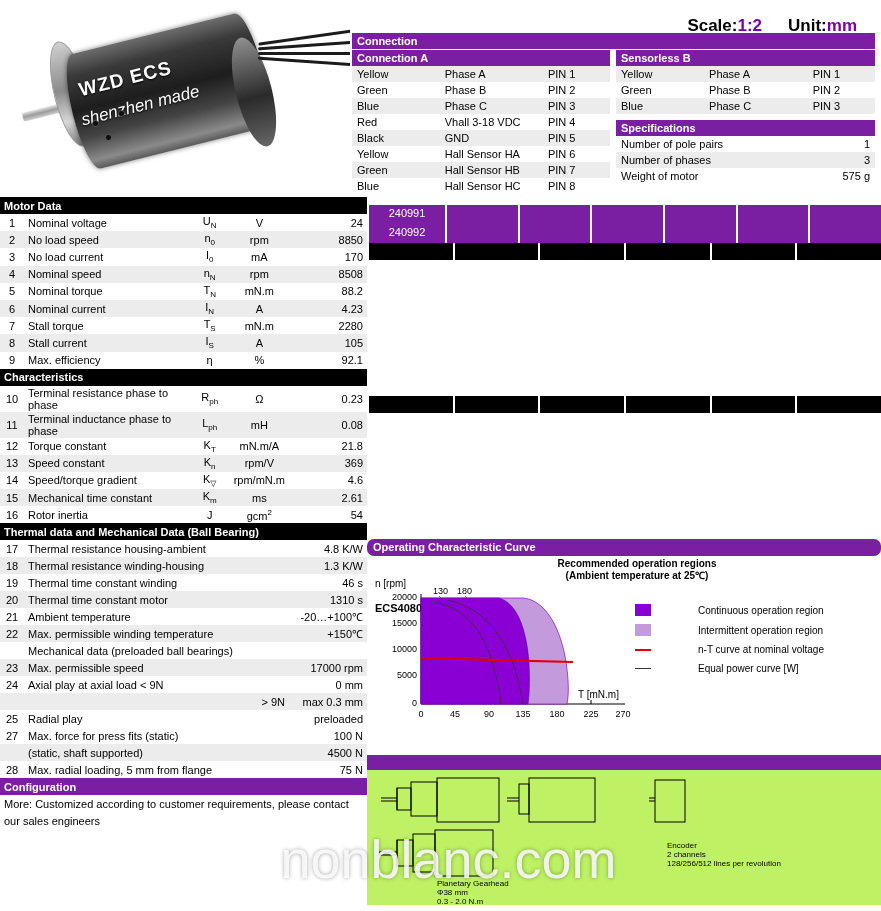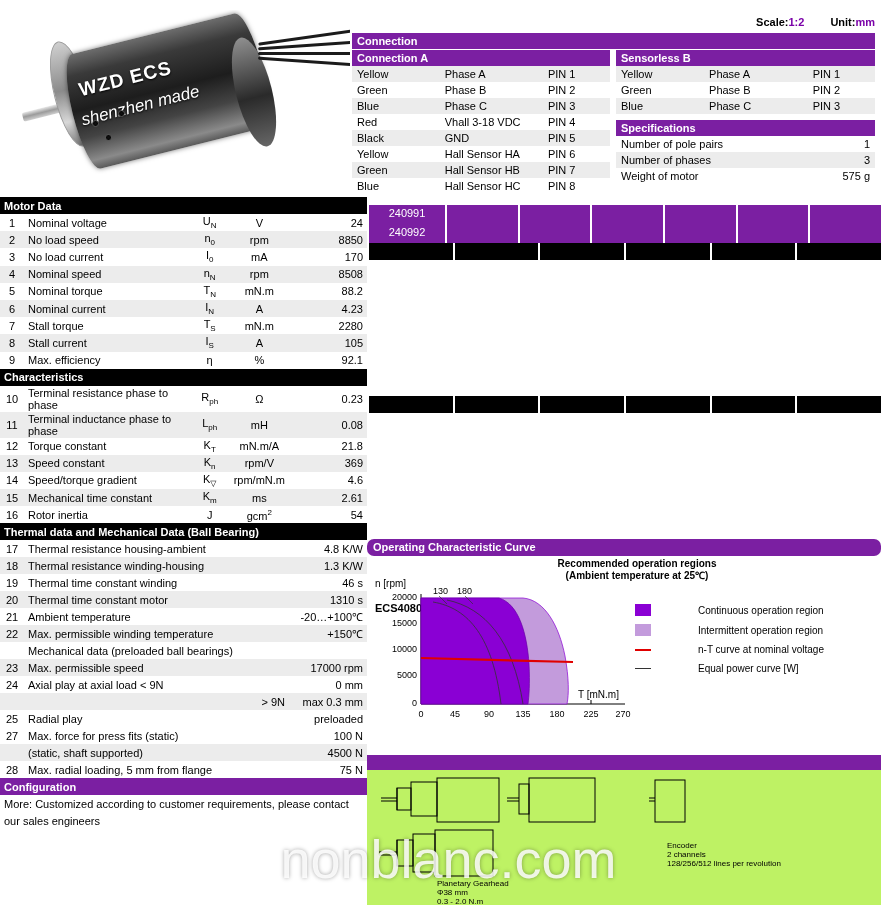--- a/index.html
+++ b/index.html
@@ -10,22 +10,22 @@
     font-size: 11px;
     color: #000;
     background: #fff;
     position: relative;
     overflow: hidden;
   }
   .page { position: relative; width: 881px; height: 911px; }
 
   
   .scale-line {
-    position: absolute; right: 6px; top: 16px;
-    font-size: 11px; font-weight: bold; color:#000;
+    position: absolute; right: 24px; top: 16px;
+    font-size: 17px; font-weight: bold; color:#000;
     letter-spacing: 0px;
   }
   .scale-line .v { color: #7a00a8; }
   .scale-line .gap { display:inline-block; width: 26px; }
 
   
   .photo {
     position: absolute; left: 10px; top: 10px; width: 340px; height: 190px;
     overflow: hidden;
   }

